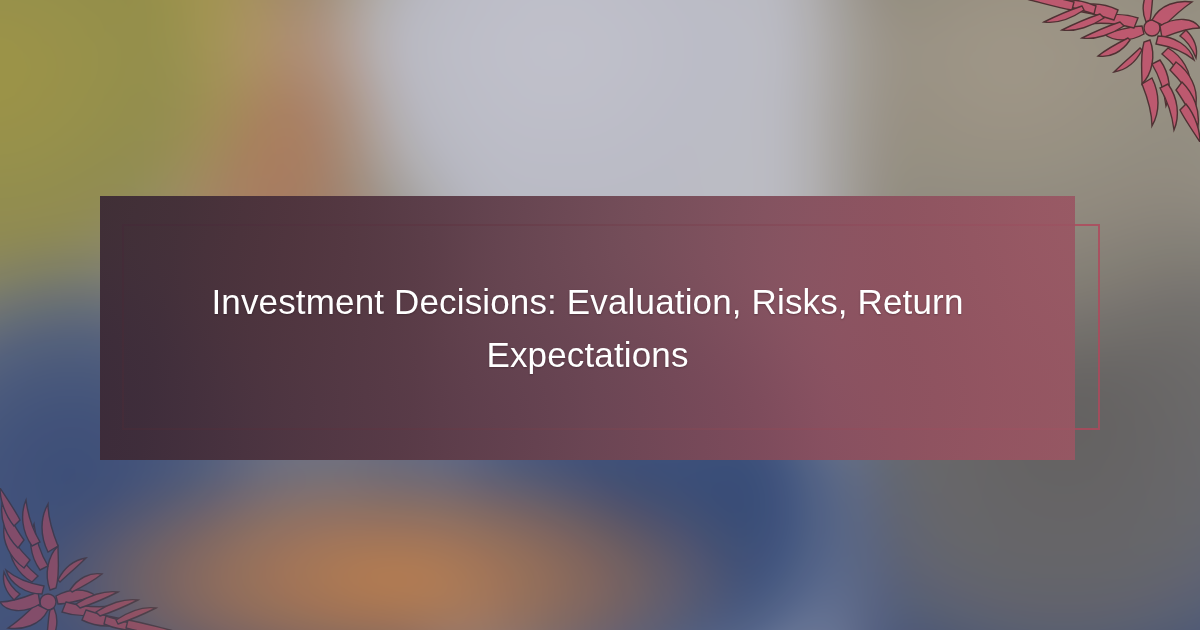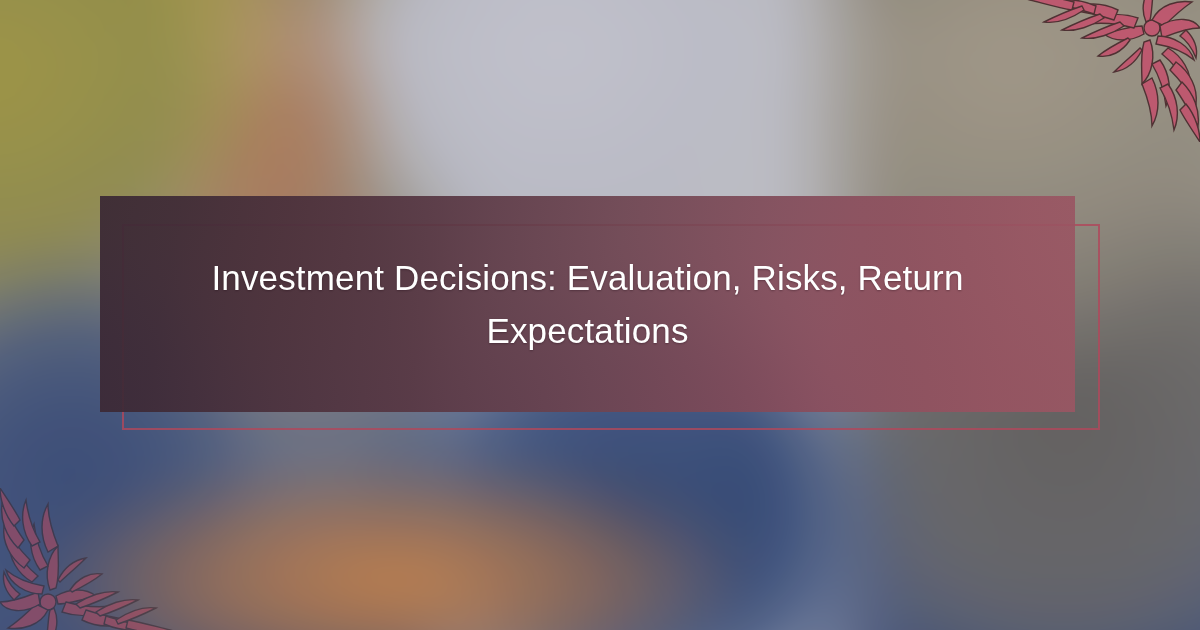--- a/index.html
+++ b/index.html
@@ -87,21 +87,21 @@
     border: 2px solid rgba(176,72,92,0.82);
     box-sizing: border-box;
   }
 
   
   .banner {
     position: absolute;
     left: 100px;
     top: 196px;
     width: 975px;
-    height: 216px;
+    height: 264px;
     background: linear-gradient(100deg,
         rgba(58,40,52,0.93) 0%,
         rgba(62,42,54,0.93) 8%,
         rgba(87,54,66,0.92) 34%,
         rgba(110,68,80,0.92) 52%,
         rgba(139,77,92,0.91) 75%,
         rgba(152,83,97,0.90) 92%,
         rgba(155,86,99,0.90) 100%);
     display: flex;
     align-items: center;

